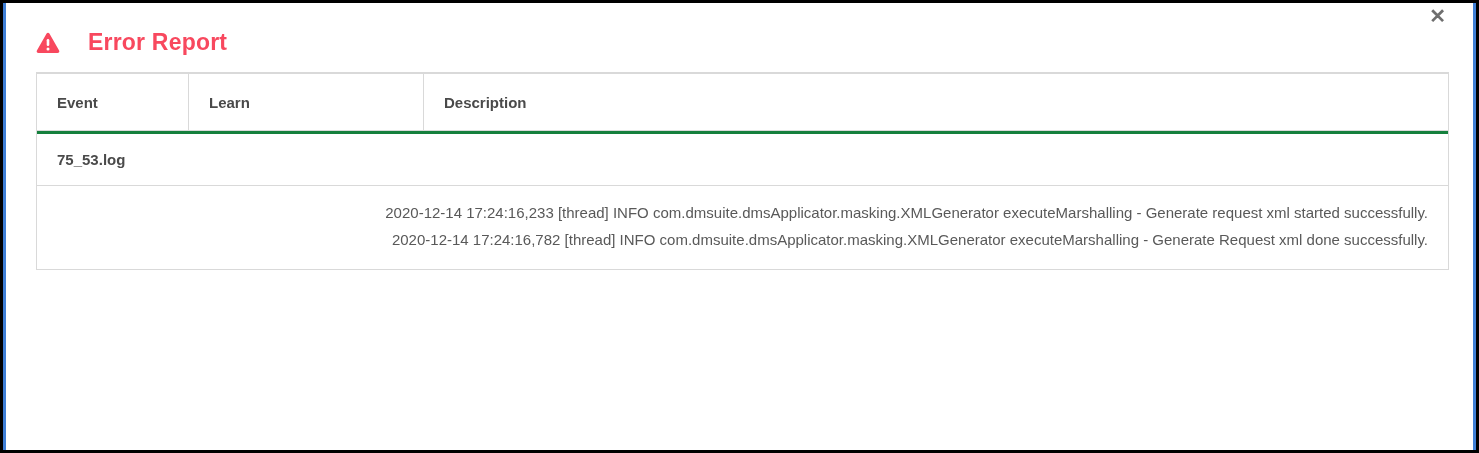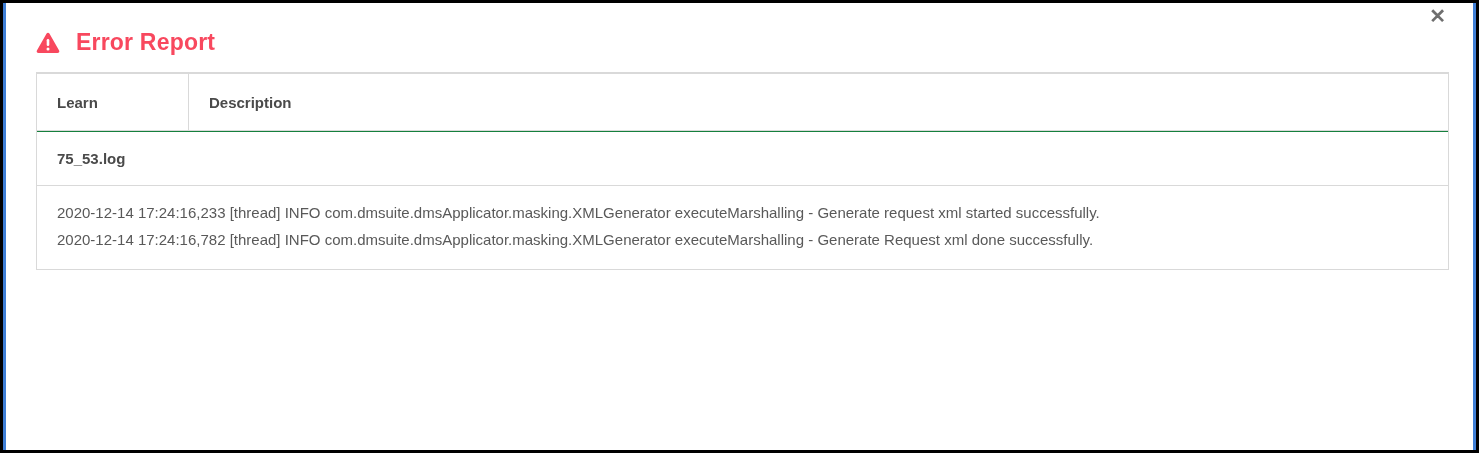--- a/index.html
+++ b/index.html
@@ -25,21 +25,21 @@
     font-weight: bold;
     color: #6e6e6e;
     cursor: pointer;
     line-height: 22px;
     z-index: 6;
   }
 
   .modal-header {
     display: flex;
     align-items: center;
-    gap: 16px;
+    gap: 28px;
     padding: 26px 0 16px 33px;
   }
   .warning-icon { width: 24px; height: 22px; display: inline-block; }
   .modal-title {
     color: #f8485e;
     font-size: 23px;
     font-weight: bold;
     letter-spacing: 0.2px;
   }
 
@@ -90,35 +90,36 @@
     align-items: center;
     font-size: 15px;
     border-right: 1px solid #d9d9d9;
   }
   .td:last-child, .th:last-child { border-right: none; }
   .th { height: 56px; font-weight: bold; color: #4a4a4a; }
   .td { min-height: 83px; color: #565656; }
   .td.desc { line-height: 24px; padding-right: 36px; }
 
   .log-name-row {
-    border-top: 1px solid #15803d;
+    border-top: 3px solid #15803d;
     height: 54px;
     display: flex;
     align-items: center;
     padding: 4px 20px;
     font-size: 15px;
     font-weight: bold;
     color: #4a4a4a;
   }
   .log-body {
     border-top: 1px solid #d9d9d9;
     padding: 13px 20px 16px 20px;
     font-size: 15px;
     color: #595959;
     line-height: 27px;
+    text-align: right;
   }
 </style>
 </head>
 <body>
 
 <div class="edge left"></div>
 <div class="edge right"></div>
 
 <span class="close-btn">✕</span>
 
@@ -129,20 +130,21 @@
     <circle cx="12" cy="17" r="1.5" fill="#ffffff"></circle>
   </svg>
   <span class="modal-title">Error Report</span>
 </div>
 
 <div class="panel">
 
 
   <div class="events-table">
     <div class="tr head-row">
+      <div class="th">Event</div>
       <div class="th">Learn</div>
       <div class="th">Description</div>
     </div>
   </div>
 
   <div class="log-name-row">75_53.log</div>
 
   <div class="log-body">
     <div>2020-12-14 17:24:16,233 [thread] INFO com.dmsuite.dmsApplicator.masking.XMLGenerator executeMarshalling - Generate request xml started successfully.</div>
     <div>2020-12-14 17:24:16,782 [thread] INFO com.dmsuite.dmsApplicator.masking.XMLGenerator executeMarshalling - Generate Request xml done successfully.</div>

